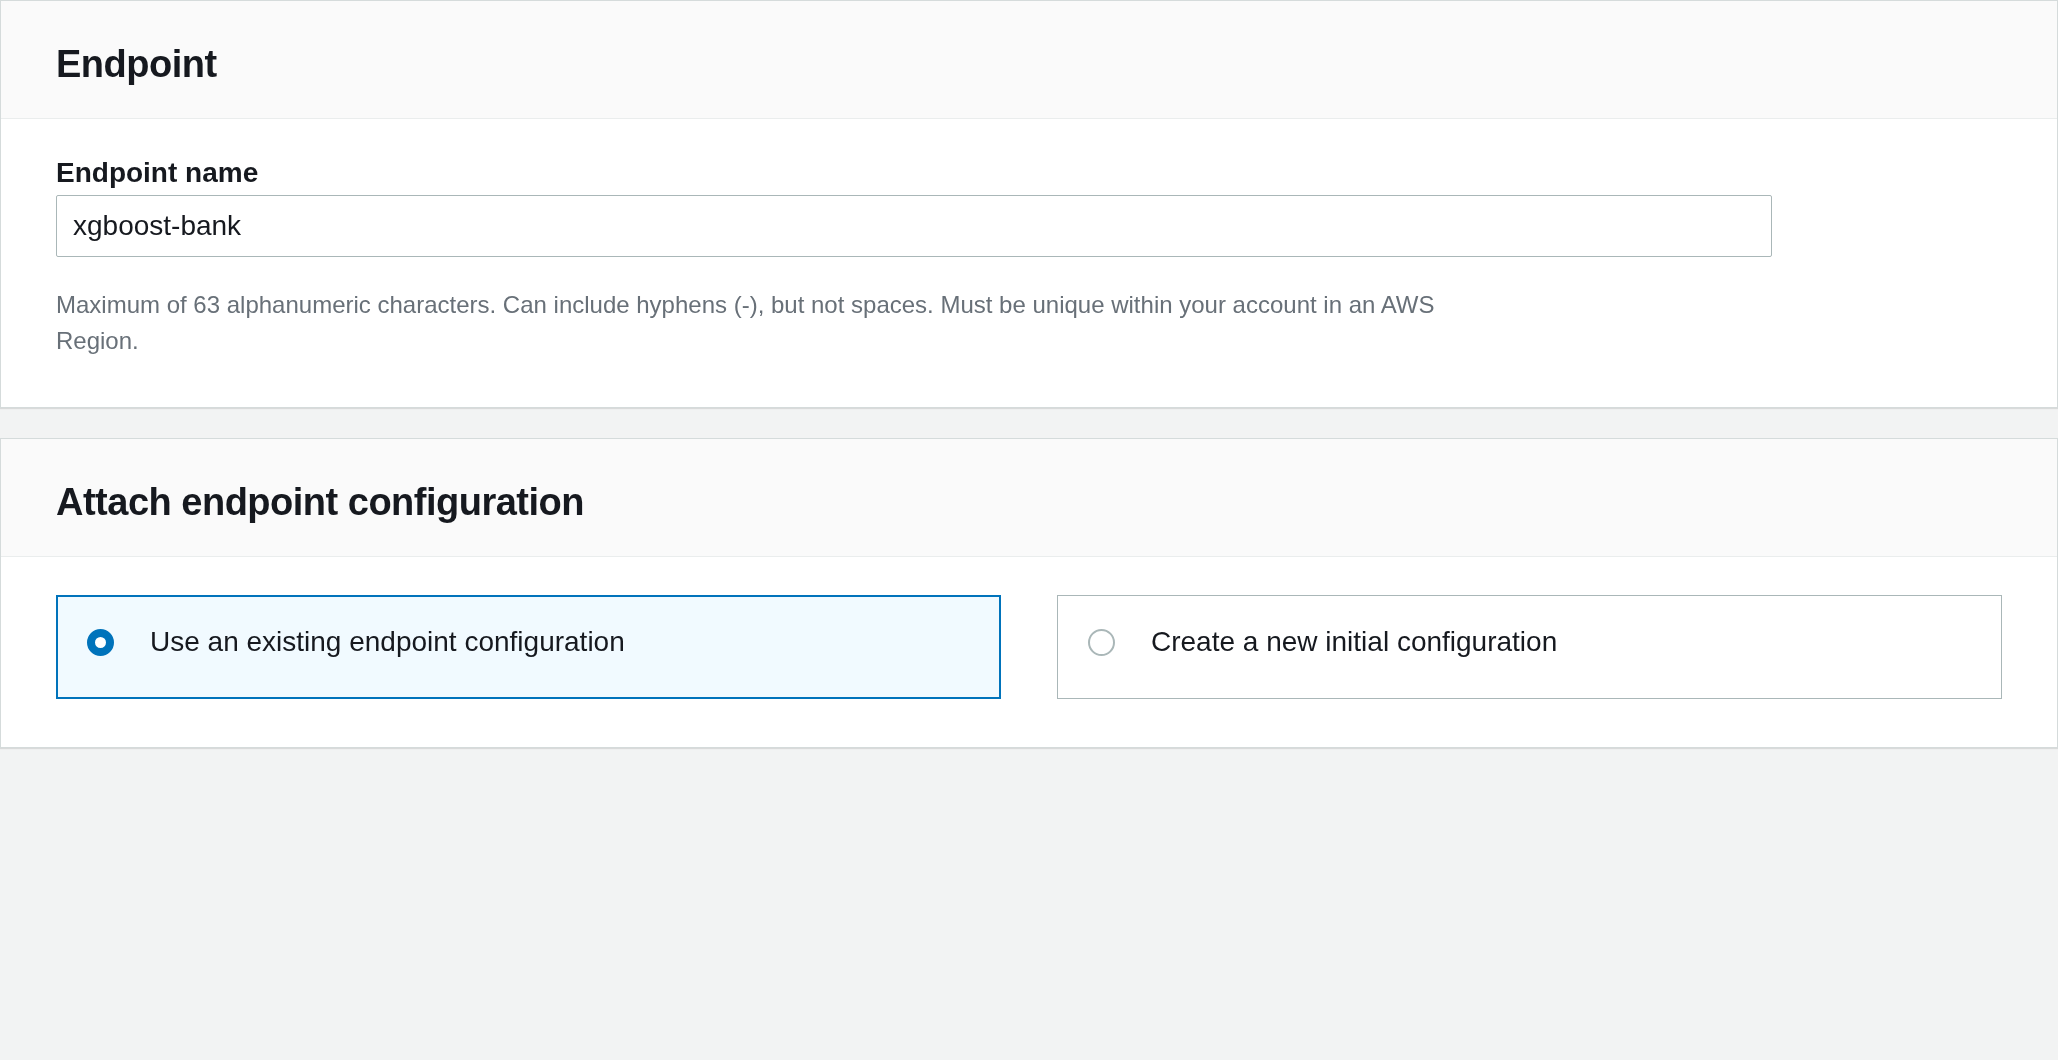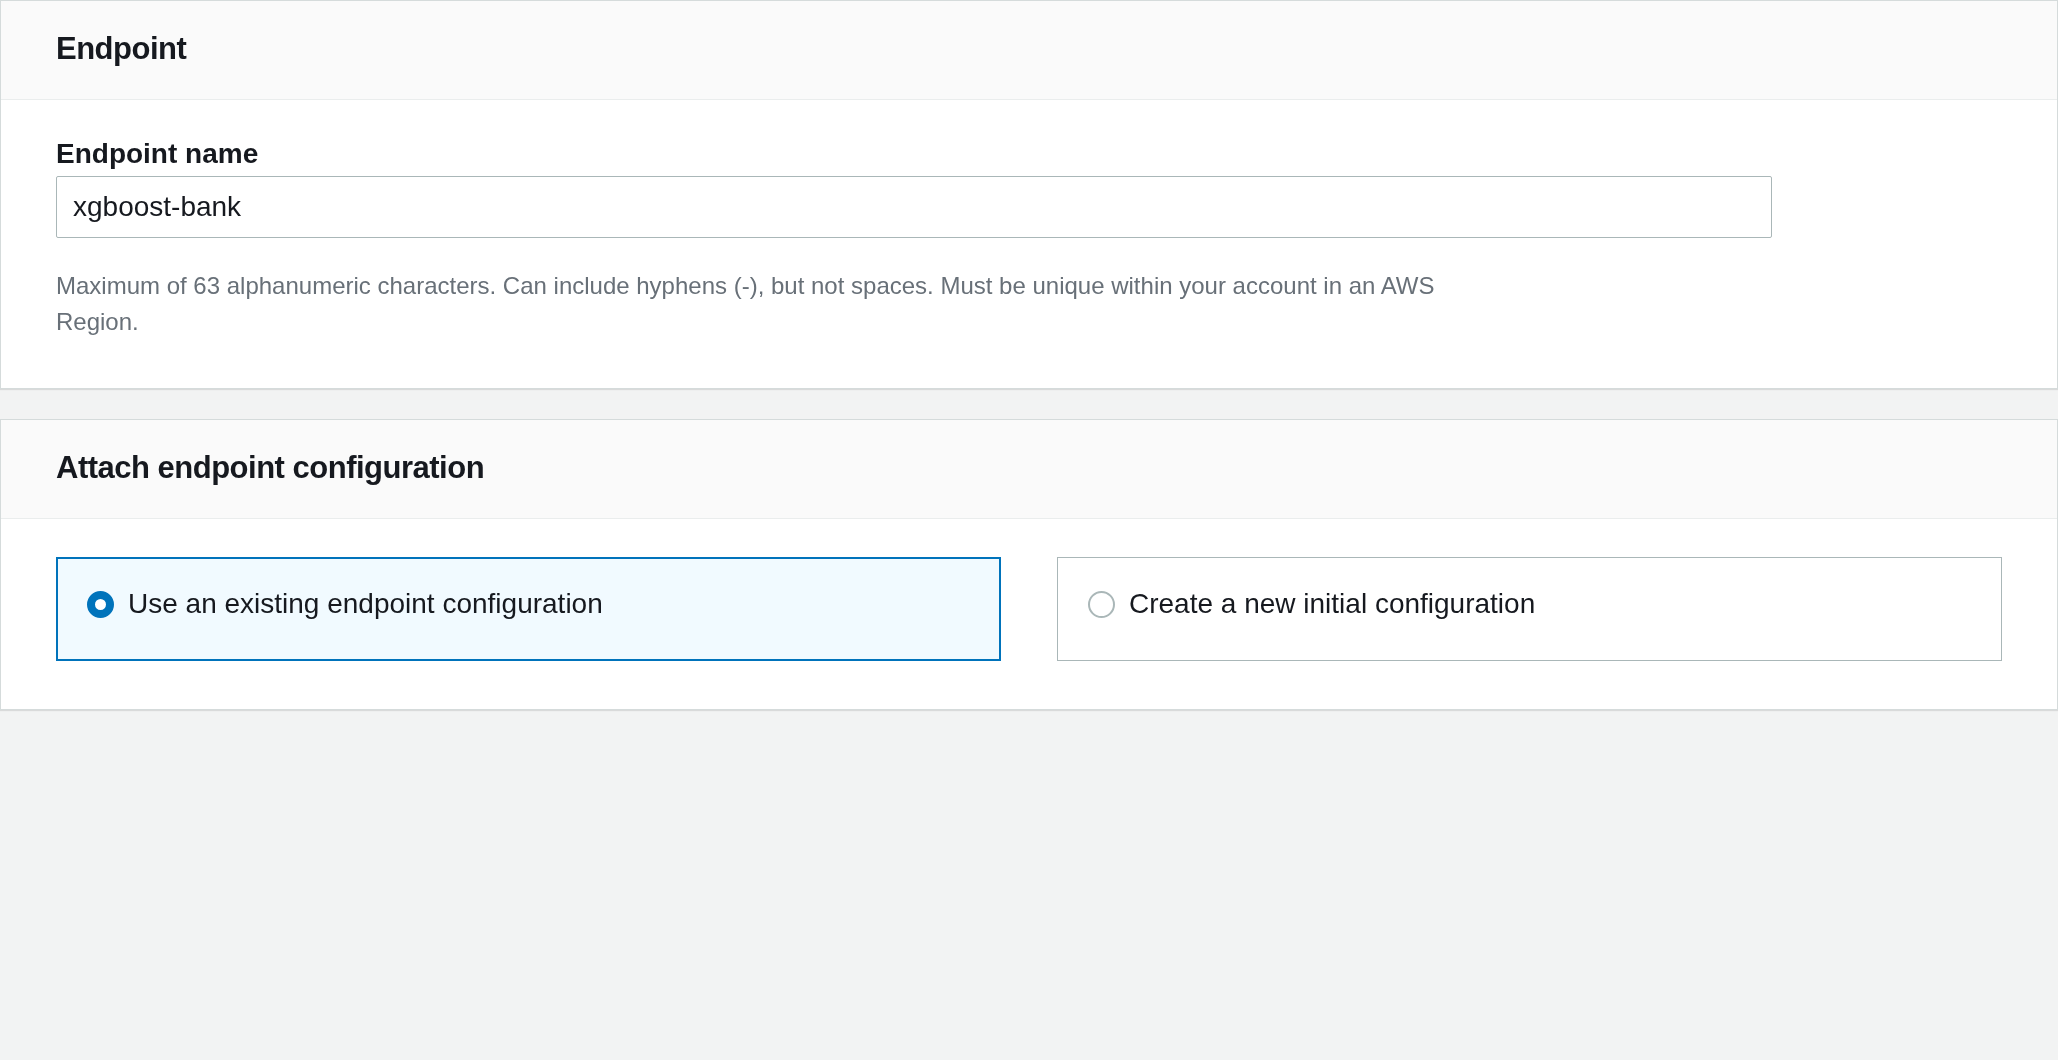--- a/index.html
+++ b/index.html
@@ -22,24 +22,25 @@
       margin-bottom: 30px;
     }
     
     .panel-header {
       background: #fafafa;
       padding: 30px 55px 32px 55px;
       border-bottom: 1px solid #eaeded;
     }
     
     .panel-header h2 {
-      font-size: 31px;
+      font-size: 38px;
       font-weight: 700;
       color: #16191f;
       letter-spacing: -0.5px;
+      margin-top: 12px;
     }
     
     .panel-body {
       padding: 38px 55px 48px 55px;
     }
     
     .form-label {
       font-size: 28px;
       color: #16191f;
       font-weight: 700;
@@ -78,21 +79,21 @@
       gap: 56px;
     }
     
     .tile {
       flex: 1;
       border: 1px solid #aab7b8;
       background: #ffffff;
       padding: 28px 30px 32px 30px;
       display: flex;
       align-items: flex-start;
-      gap: 14px;
+      gap: 36px;
       cursor: pointer;
     }
     
     .tile.selected {
       border: 2px solid #0073bb;
       background: #f1faff;
       padding: 27px 29px 31px 29px;
     }
     
     .radio-circle {

